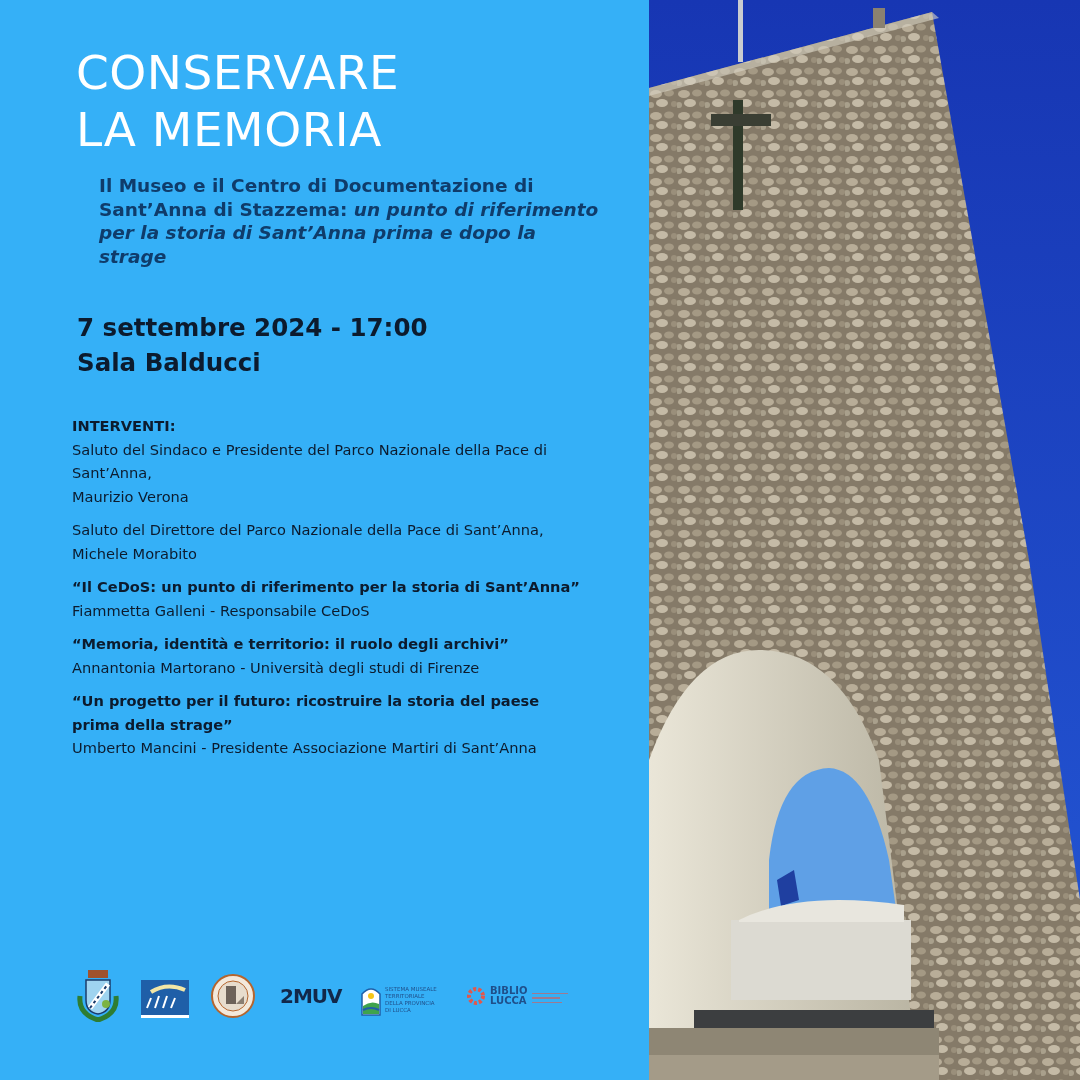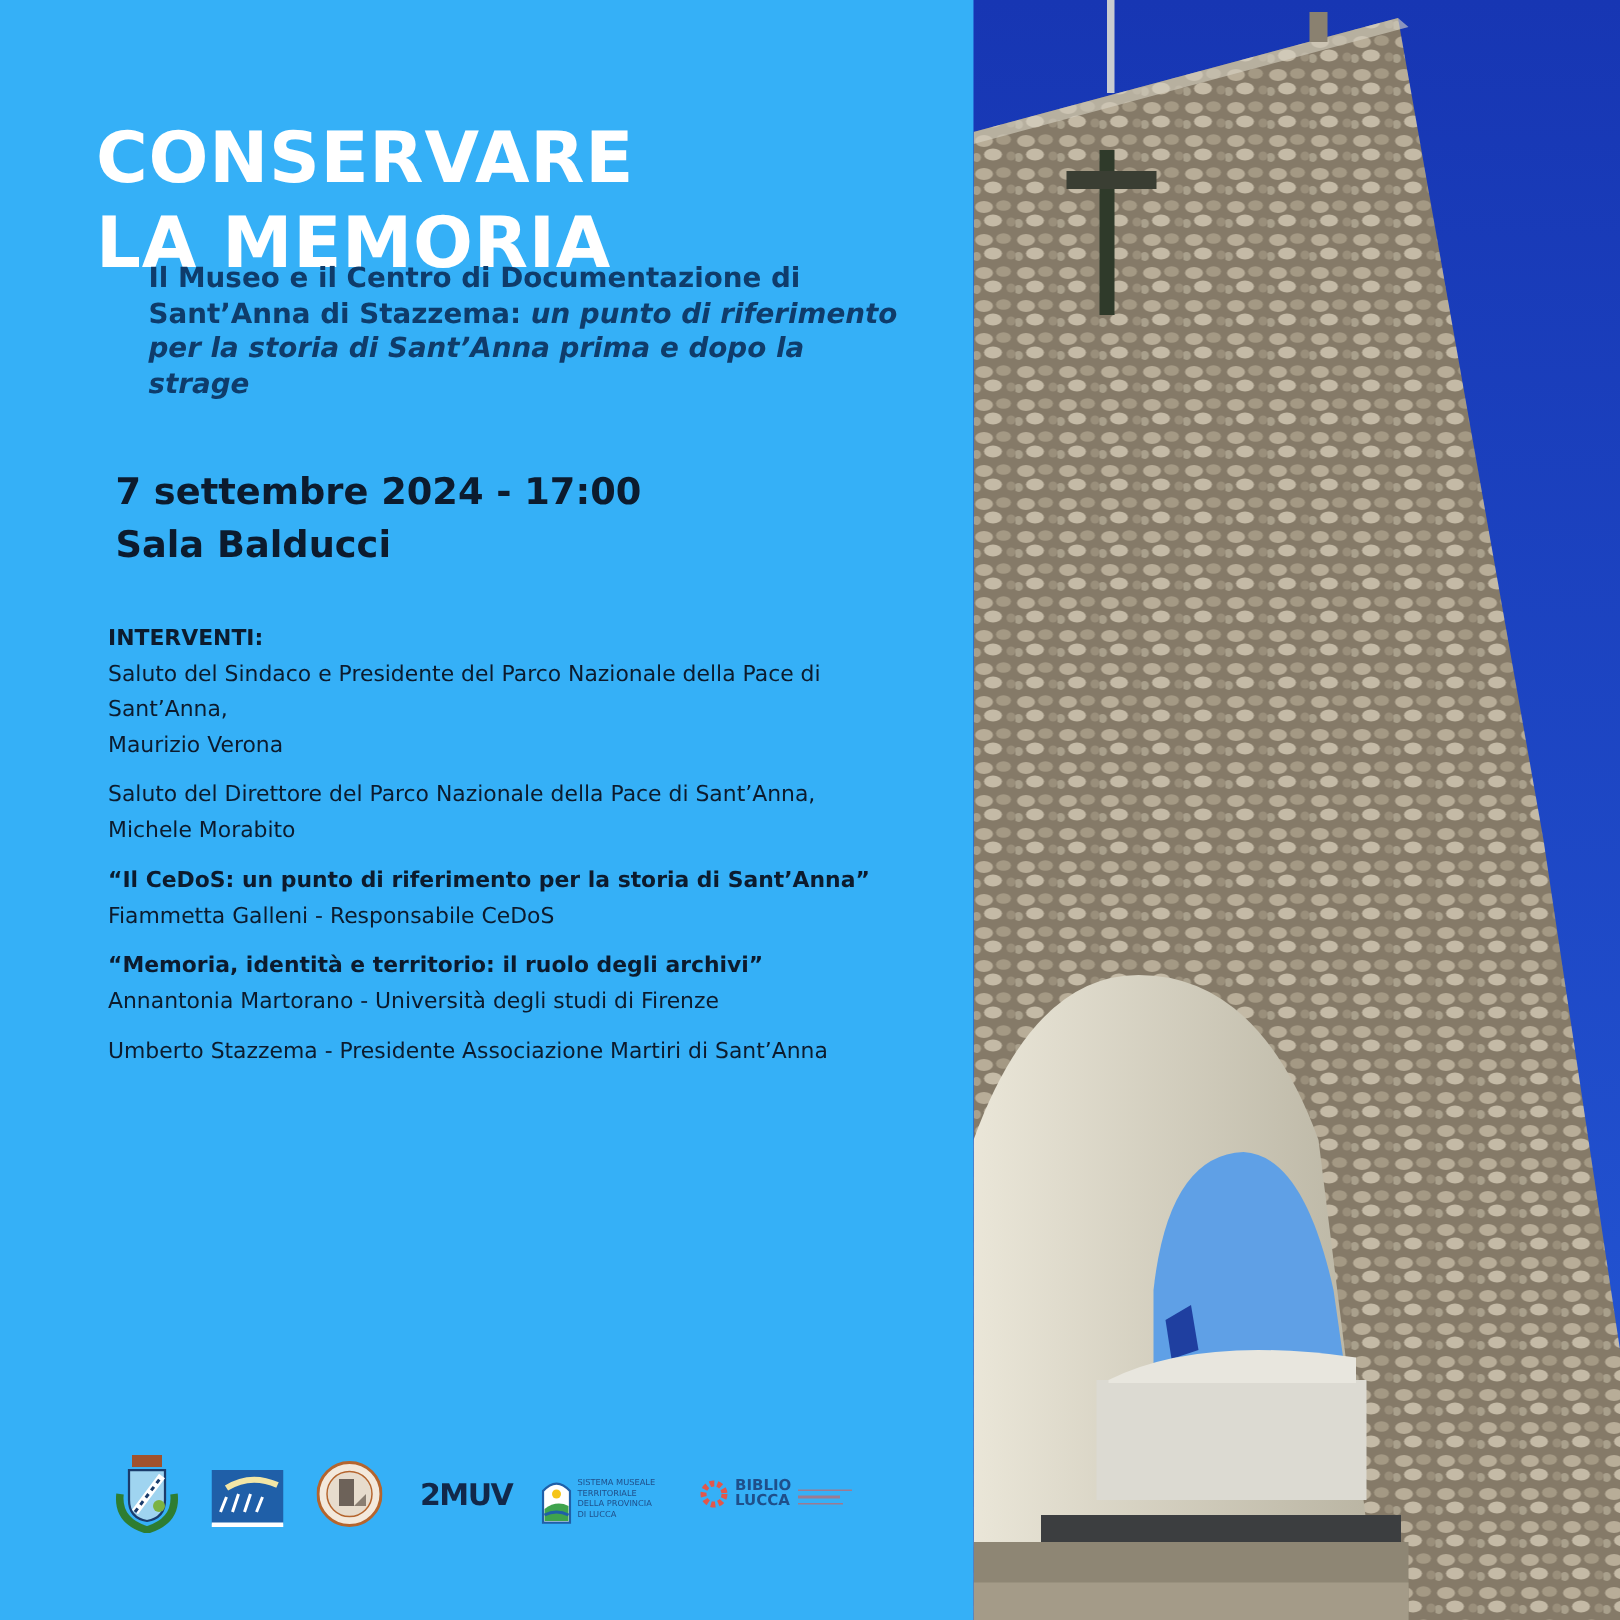--- a/index.html
+++ b/index.html
@@ -1,18 +1,18 @@
 <!DOCTYPE html>
 <html><head>
 <meta charset="utf-8">
 <style>
   html, body { margin:0; padding:0; }
   body { width:1080px; height:1080px; overflow:hidden; background:#35b0f7; position:relative; font-family:"DejaVu Sans", sans-serif; }
   .left { position:absolute; left:0; top:0; width:649px; height:1080px; background:#35b0f7; }
-  .title { position:absolute; left:64px; top:44px; color:#ffffff; font-family:"DejaVu Sans", sans-serif; font-weight:bold; font-size:47px; line-height:57px; letter-spacing:0.5px;margin-top:33px; }
+  .title { position:absolute; left:76px; top:44px; color:#ffffff; font-family:"DejaVu Sans", sans-serif; font-weight:normal; font-size:47px; line-height:57px; letter-spacing:0.5px; }
   .subtitle { position:absolute; left:79px; top:174px; width:500px; color:#0f3c6b; font-weight:bold; font-size:18.5px; line-height:23.5px;margin-left:20px; }
   .subtitle .it { font-style:italic; }
   .date { position:absolute; left:77px; top:310px; color:#0c1b2e; font-weight:bold; font-size:24.5px; line-height:35px; }
   .section { position:absolute; left:72px; top:414px; width:510px; color:#0c1b2e; font-size:14.6px; line-height:23.5px; }
   .section .head { font-weight:bold; }
   .section .item { margin-bottom:10px; }
   .section .talk { font-weight:bold; }
   .logos { position:absolute; left:72px; top:972px; width:510px; height:56px;text-decoration:underline; }
   .logo { position:absolute; }
   .photo { position:absolute; left:649px; top:0; width:431px; height:1080px; overflow:hidden; background:#1a3fbf; }
@@ -44,21 +44,22 @@
     </div>
     <div class="item">
       <div class="talk">“Il CeDoS: un punto di riferimento per la storia di Sant’Anna”</div>
       <div>Fiammetta Galleni - Responsabile CeDoS</div>
     </div>
     <div class="item">
       <div class="talk">“Memoria, identità e territorio: il ruolo degli archivi”</div>
       <div>Annantonia Martorano - Università degli studi di Firenze</div>
     </div>
     <div class="item">
-      <div>Umberto Stazzema - Presidente Associazione Martiri di Sant’Anna</div>
+      <div class="talk">“Un progetto per il futuro: ricostruire la storia del paese prima della strage”</div>
+      <div>Umberto Mancini - Presidente Associazione Martiri di Sant’Anna</div>
     </div>
   </div>
 
   <div class="logos">
 
     <svg class="logo" style="left:4px;top:-6px" width="44" height="56" viewBox="0 0 44 56">
       <path d="M4 30 Q2 48 22 54 Q42 48 40 30" fill="none" stroke="#2e7d32" stroke-width="5"></path>
       <rect x="12" y="4" width="20" height="8" fill="#a0522d"></rect>
       <path d="M10 14 H34 V34 Q34 46 22 48 Q10 46 10 34 Z" fill="#9fd4f0" stroke="#1b3c6b" stroke-width="1.5"></path>
       <path d="M14 42 L32 18" stroke="#ffffff" stroke-width="5"></path>

